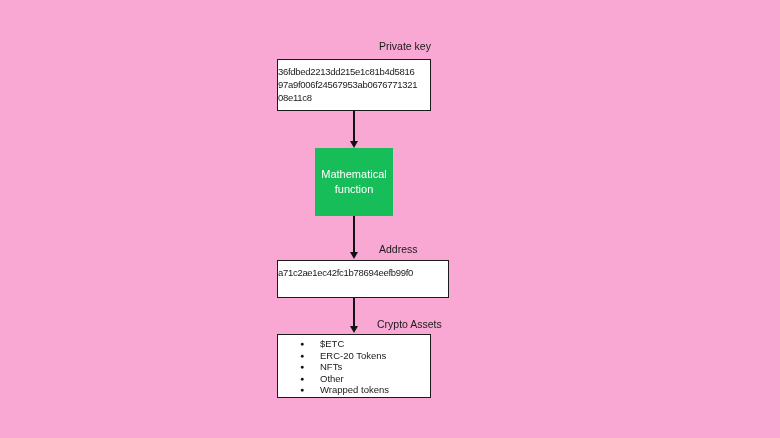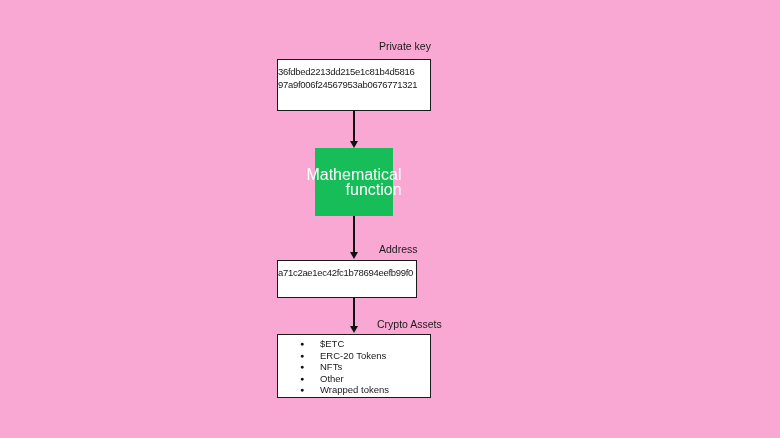--- a/index.html
+++ b/index.html
@@ -37,22 +37,22 @@
   }
   .hex-line { white-space: nowrap; }
   .green-box {
     position: absolute;
     box-sizing: border-box;
     background: #17bd59;
     color: #ffffff;
     display: flex;
     align-items: center;
     justify-content: center;
-    text-align: right;
-    font-size: 16px;
+    text-align: center;
+    font-size: 11px;
     line-height: 15px;
     padding: 4px;
   }
   .arrow-line {
     position: absolute;
     width: 1.5px;
     background: #111111;
   }
   .arrow-head {
     position: absolute;
@@ -82,35 +82,36 @@
 </head>
 <body>
 
 <div class="canvas">
 
   <div class="node-label" style="left:379px; top:40px;">Private key</div>
 
   <div class="box hex-box" style="left:277px; top:59px; width:154px; height:52px;">
     <div class="hex-line">36fdbed2213dd215e1c81b4d5816</div>
     <div class="hex-line">97a9f006f24567953ab0676771321</div>
+    <div class="hex-line">08e11c8</div>
   </div>
 
   <div class="arrow-line" style="left:353px; top:111px; height:30px;"></div>
   <div class="arrow-head" style="left:350px; top:141px;"></div>
 
   <div class="green-box" style="left: 315px; top: 148px; width: 78px; height: 68px; background: rgb(23, 189, 89);">
     <span>Mathematical function</span>
   </div>
 
   <div class="arrow-line" style="left:353px; top:216px; height:36px;"></div>
   <div class="arrow-head" style="left:350px; top:252px;"></div>
 
   <div class="node-label" style="left:379px; top:243px;">Address</div>
 
-  <div class="box hex-box" style="left:277px; top:260px; width:140px; height:38px;">
+  <div class="box hex-box" style="left:277px; top:260px; width:172px; height:38px;">
     <div class="hex-line">a71c2ae1ec42fc1b78694eefb99f0</div>
   </div>
 
   <div class="arrow-line" style="left:353px; top:298px; height:28px;"></div>
   <div class="arrow-head" style="left:350px; top:326px;"></div>
 
   <div class="node-label" style="left:377px; top:318px;">Crypto Assets</div>
 
   <div class="box assets-box" style="left:277px; top:334px; width:154px; height:64px;">
     <div class="asset-item">

